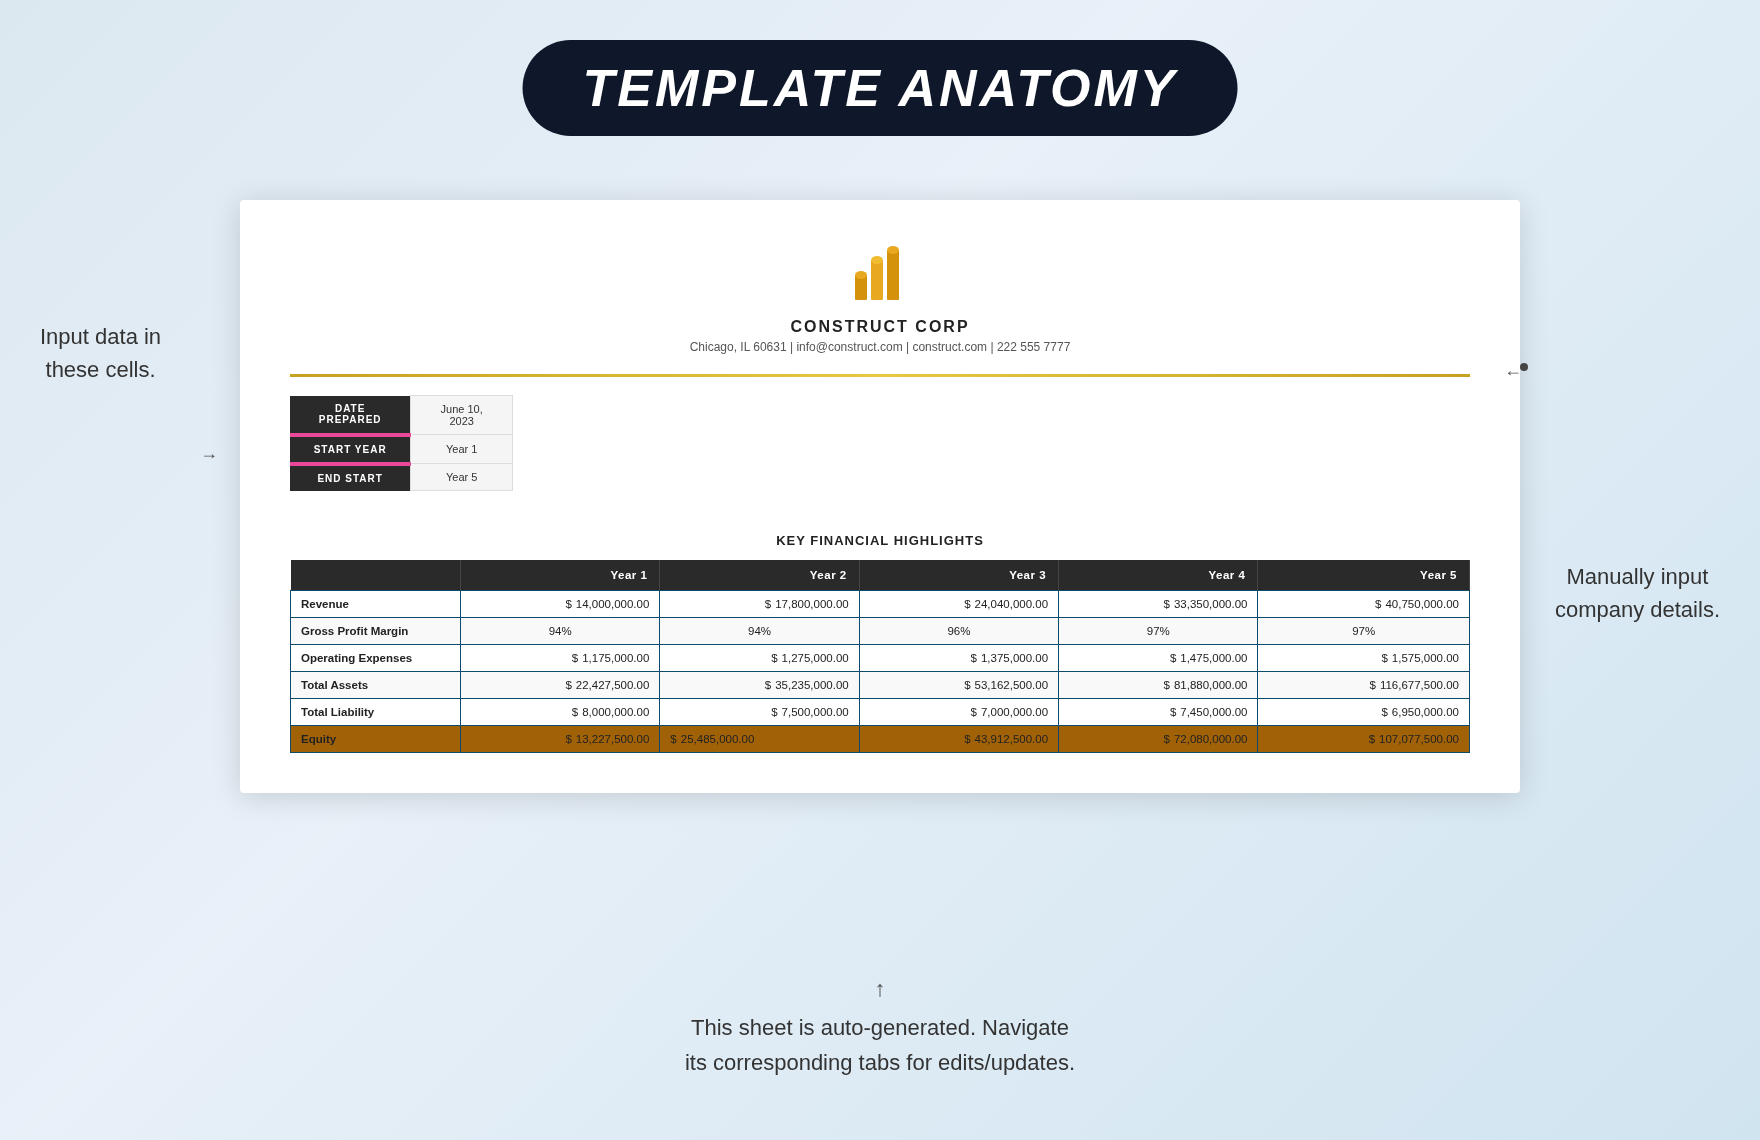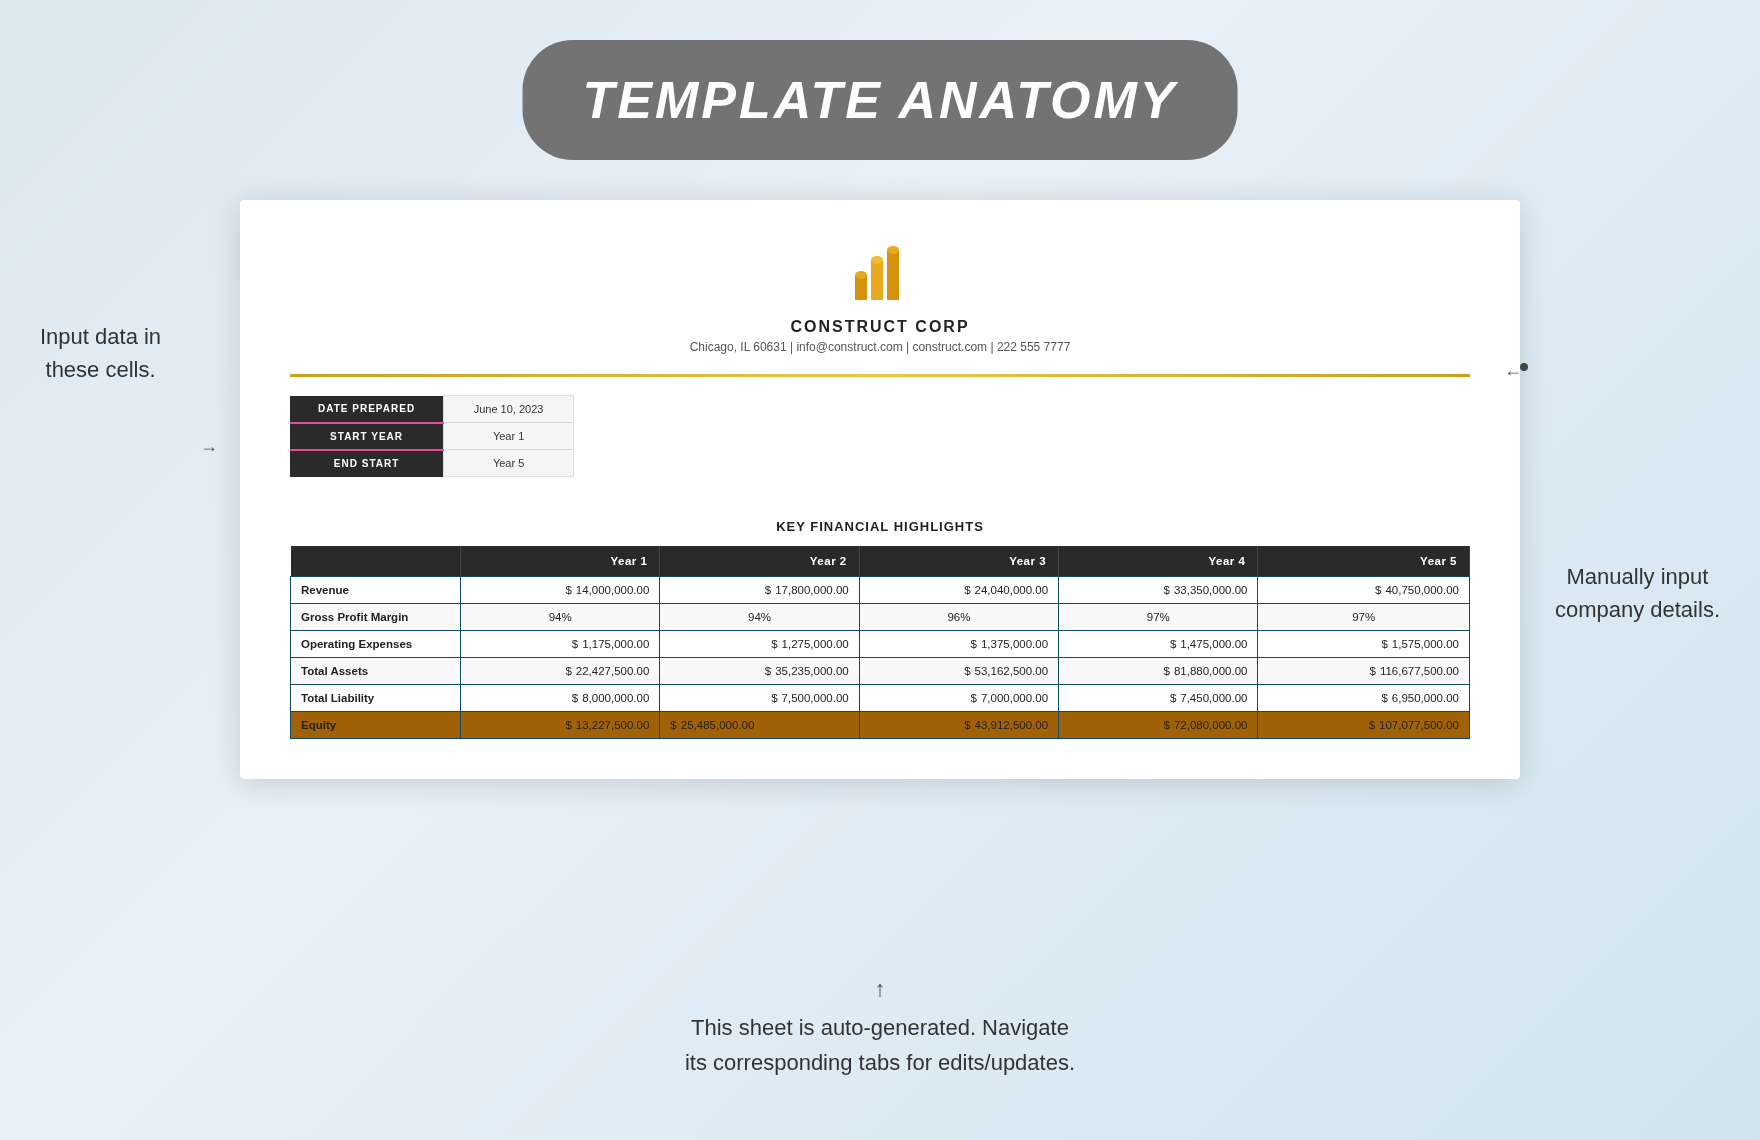--- a/index.html
+++ b/index.html
@@ -12,23 +12,23 @@
       overflow: hidden;
       position: relative;
     }
 
     
     .top-badge {
       position: absolute;
       top: 40px;
       left: 50%;
       transform: translateX(-50%);
-      background: #737373;
+      background: #0f172a;
       border-radius: 50px;
-      padding: 30px 60px;
+      padding: 18px 60px;
     }
 
     .top-badge-text {
       color: #fff;
       font-size: 52px;
       font-weight: 900;
       letter-spacing: 3px;
       text-transform: uppercase;
       font-style: italic;
       white-space: nowrap;
@@ -111,21 +111,21 @@
     }
 
     .header-line {
       height: 3px;
       background: linear-gradient(to right, #c8a020, #e8c840, #c8a020);
       margin-bottom: 18px;
     }
 
     
     .info-table {
-      width: 284px;
+      width: 223px;
       border-collapse: collapse;
       margin-bottom: 20px;
     }
 
     .info-table tr td:first-child {
       background: #2a2a2a;
       color: #fff;
       font-size: 10px;
       font-weight: 700;
       letter-spacing: 1px;
@@ -136,21 +136,21 @@
     .info-table tr td:last-child {
       background: #f5f5f5;
       color: #333;
       font-size: 11px;
       padding: 7px 16px;
       text-align: center;
       border: 1px solid #ddd;
     }
 
     .info-table tr + tr td {
-      border-top: 2px solid #ec4899;
+      border-top: 4px solid #ec4899;
     }
 
     
     .section-title {
       text-align: center;
       font-size: 13px;
       font-weight: 800;
       letter-spacing: 1px;
       margin-bottom: 12px;
       color: #222;

